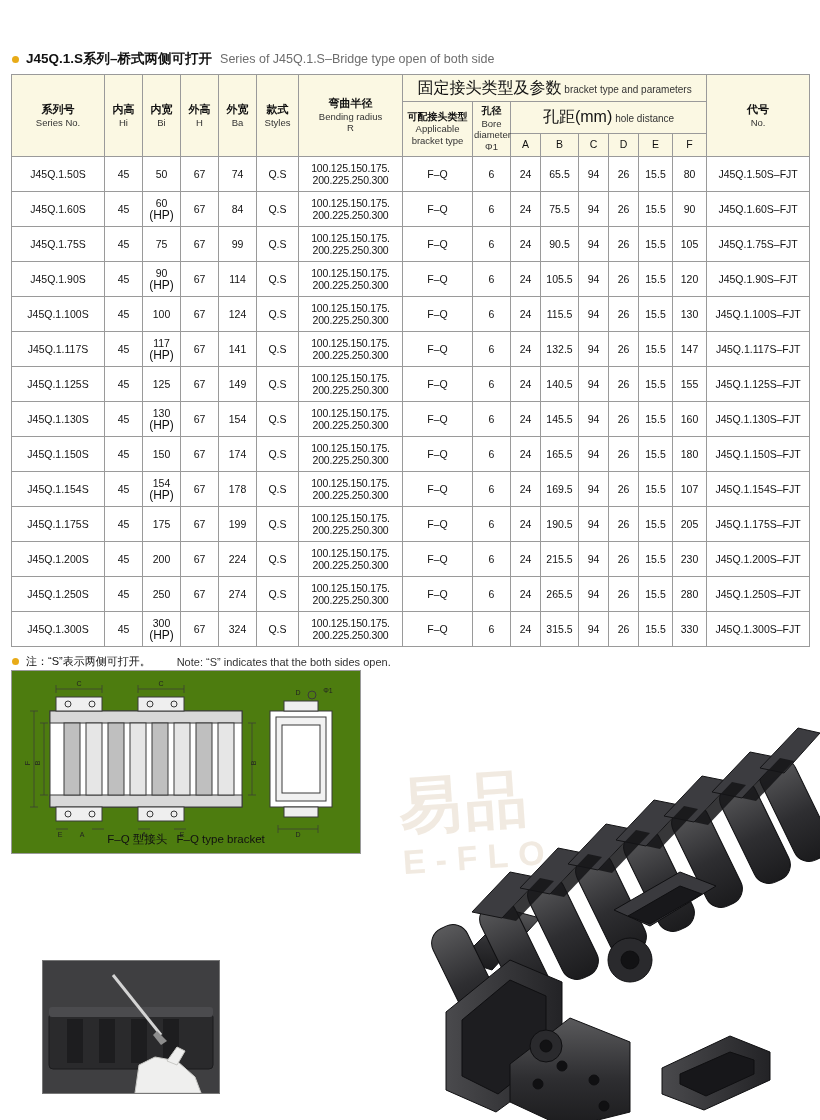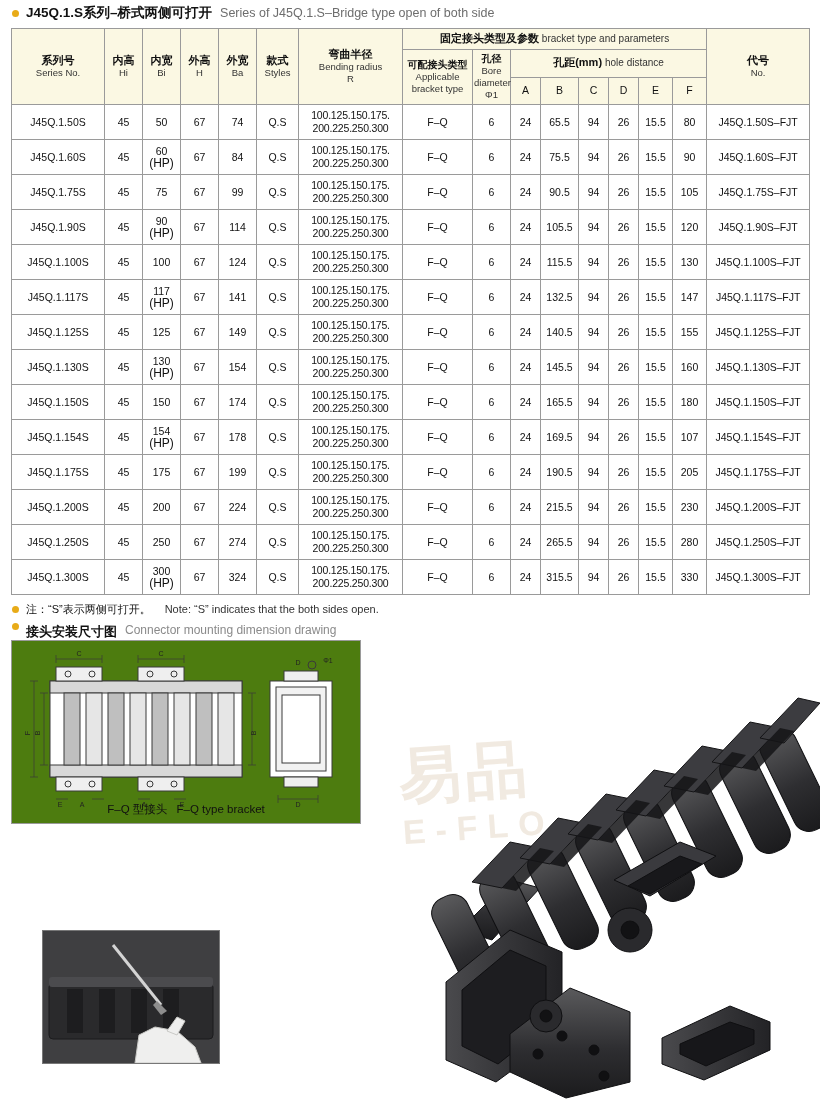--- a/index.html
+++ b/index.html
@@ -9,21 +9,22 @@
     font-family:"Liberation Sans", sans-serif;
     color:#1a1a1a;
     position:relative;
     overflow:hidden;
   }
   .page{position:relative;width:820px;height:1120px;}
 
   
   .title-row{
     display:flex;align-items:center;
-    padding:4px 0 6px 12px;
+    padding:20px 0 6px 12px;
+    margin-top:30px;
   }
   .bullet{
     width:7px;height:7px;border-radius:50%;
     background:#e8ab18;margin-right:7px;flex:0 0 auto;
   }
   .title-cn{
     font-size:13.5px;font-weight:bold;color:#111;letter-spacing:0;
   }
   .title-en{
     font-size:12.5px;color:#6d6d6d;margin-left:8px;font-weight:normal;
@@ -46,21 +47,21 @@
   }
   table.spec thead th{
     background:#fbf8e3;
     font-size:10.5px;
     line-height:1.25;
     padding:3px 1px;
     font-weight:normal;
   }
   .th-cn{display:block;font-weight:bold;font-size:11px;}
   .th-en{display:block;font-size:9.5px;color:#333;}
-  .th-big{font-size:11px;font-weight:bold;}
+  .th-big{font-size:16px;font-weight:normal;}
   td.cell{height:34px;line-height:1.15;}
   td.radius{font-size:9.5px;line-height:1.2;letter-spacing:-0.2px;}
   td.model{font-size:11px;}
   td.code{font-size:11px;margin-top:28px;}
   .hp{display:block;font-size:12px;line-height:1;}
 
   
   .note-row{
     display:flex;align-items:center;
     margin:7px 0 2px 12px;
@@ -463,21 +464,21 @@
           <td class="cell">15.5</td>
           <td class="cell">330</td>
           <td class="cell code">J45Q.1.300S–FJT</td>
         </tr>
       </tbody>
   </table>
 
   <div class="note-row">
     <span class="note-bullet"></span>
     <span>注：“S”表示两侧可打开。</span>
-    <span class="note-en" style="margin-left:6px;padding-left:8px;">Note: “S” indicates that the both sides open.</span>
+    <span class="note-en" style="margin-left:18px;padding-left:8px;">Note: “S” indicates that the both sides open.</span>
   </div>
 
   <div class="sec-row">
     <span class="bullet"></span>
     <span class="sec-cn">接头安装尺寸图</span>
     <span class="sec-en">Connector mounting dimension drawing</span>
   </div>
 
   <div class="drawing">
     <svg width="346" height="180" viewBox="0 0 346 180">

